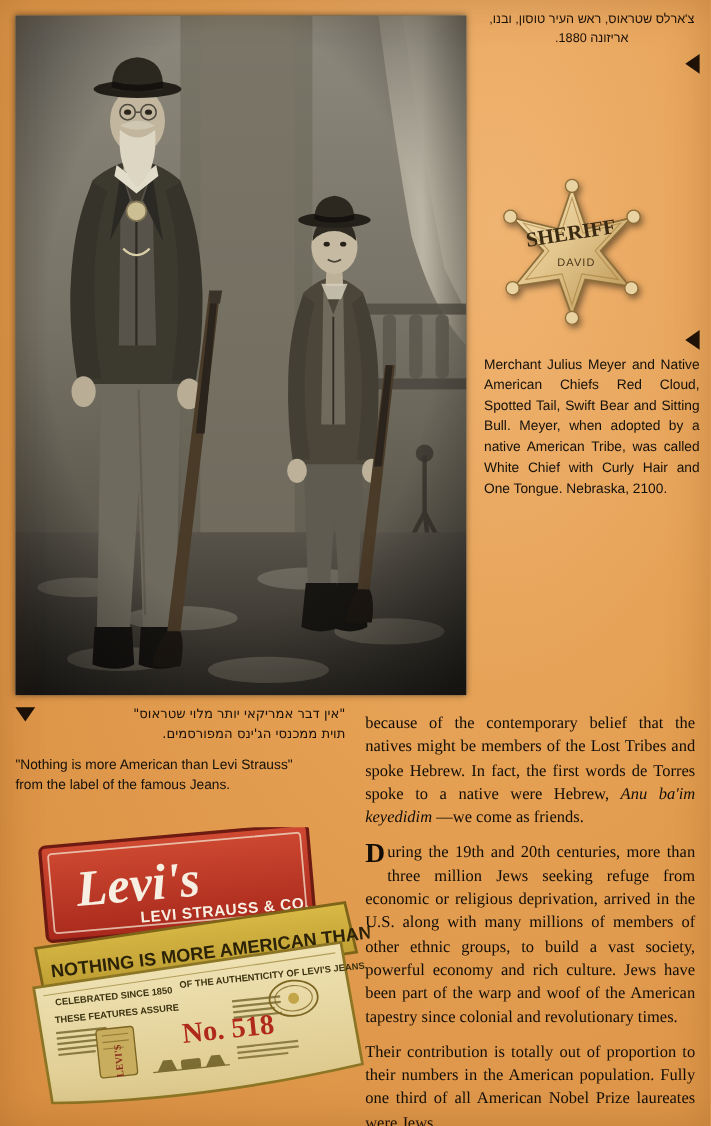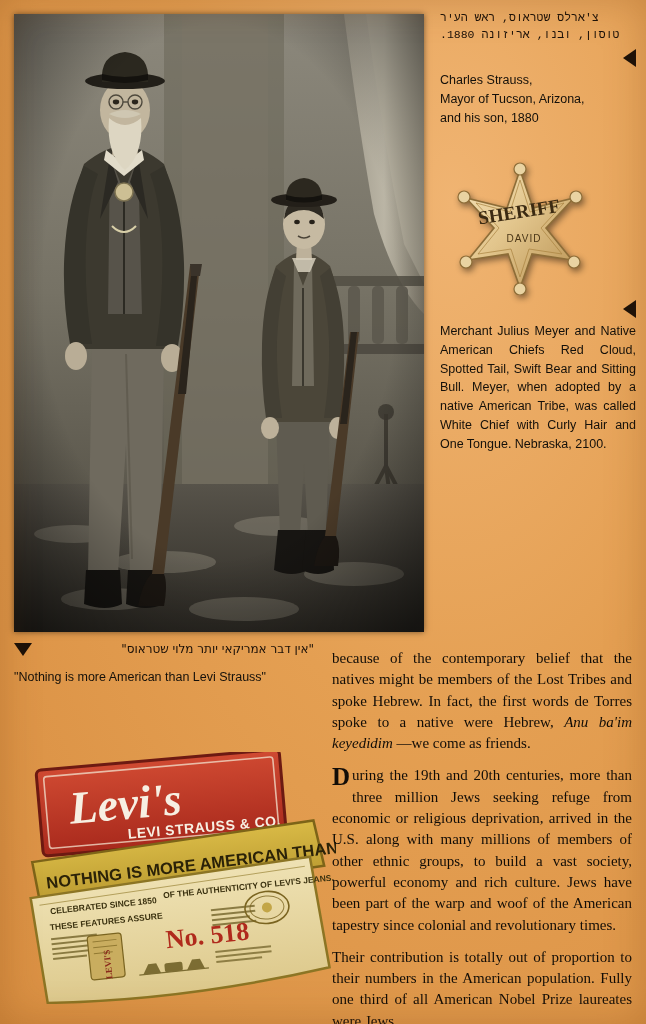--- a/index.html
+++ b/index.html
@@ -41,22 +41,22 @@
 
   
   .right-col {
     position: absolute;
     left: 440px;
     top: 10px;
     width: 196px;
   }
   .heb {
     direction: rtl;
-    text-align: left;
-    font-family: Liberation Mono, monospace;
+    text-align: center;
+    font-family: Liberation Sans, sans-serif;
     font-size: 11.5px;
     line-height: 1.45;
     color: #1a1008;
   }
   .eng {
     font-family: "Liberation Sans", sans-serif;
     font-size: 12.5px;
     line-height: 1.5;
     color: #14100a;
     text-align: left;
@@ -318,23 +318,20 @@
         <path d="M311 522 Q303 532 300 552 L324 552 Q327 532 322 522 Z" fill="#1c1712"></path>
       </g>
 
       <rect x="0" y="0" width="410" height="618" fill="url(#vig)"></rect>
     </svg>
   </div>
 
   <div class="right-col">
     <div class="cap-block heb">צ'ארלס שטראוס, ראש העיר טוסון, ובנו, אריזונה 1880.</div>
     <div class="tri-left"></div>
-    <div class="cap-block eng" style="white-space: pre-line;">Charles Strauss,
-Mayor of Tucson, Arizona,
-and his son, 1880</div>
   </div>
 
   <div class="star-wrap">
     <svg width="140" height="135" viewBox="0 0 140 135" xmlns="http://www.w3.org/2000/svg">
       <defs>
         <linearGradient id="goldg" x1="0" y1="0" x2="1" y2="1">
           <stop offset="0%" stop-color="#f6e3b8"></stop>
           <stop offset="45%" stop-color="#e2c58c"></stop>
           <stop offset="100%" stop-color="#b99354"></stop>
         </linearGradient>
@@ -360,23 +357,25 @@
   <div class="right-col" style="top: 296px;">
     <div class="tri-left"></div>
     <div class="cap-block eng justify">Merchant Julius Meyer and Native American Chiefs Red Cloud, Spotted Tail, Swift Bear and Sitting Bull. Meyer, when adopted by a native American Tribe, was called White Chief with Curly Hair and One Tongue. Nebraska, 2100.</div>
   </div>
 
   <div class="lower-left">
     <div style="display:flex; align-items:flex-start;">
       <span class="tri-down"></span>
       <div style="flex:1;">
         <div class="ll-heb">"אין דבר אמריקאי יותר מלוי שטראוס"</div>
+        <div class="ll-heb">תוית ממכנסי הג'ינס המפורסמים.</div>
       </div>
     </div>
     <div class="ll-eng">"Nothing is more American than Levi Strauss"</div>
+    <div class="ll-eng" style="margin-top:0;">from the label of the famous Jeans.</div>
   </div>
 
   <div class="levis">
     <svg width="318" height="252" viewBox="0 0 318 252" xmlns="http://www.w3.org/2000/svg">
       <defs>
         <linearGradient id="redg" x1="0" y1="0" x2="0" y2="1">
           <stop offset="0%" stop-color="#d04a32"></stop>
           <stop offset="100%" stop-color="#a8291c"></stop>
         </linearGradient>
         <linearGradient id="goldl" x1="0" y1="0" x2="0" y2="1">

